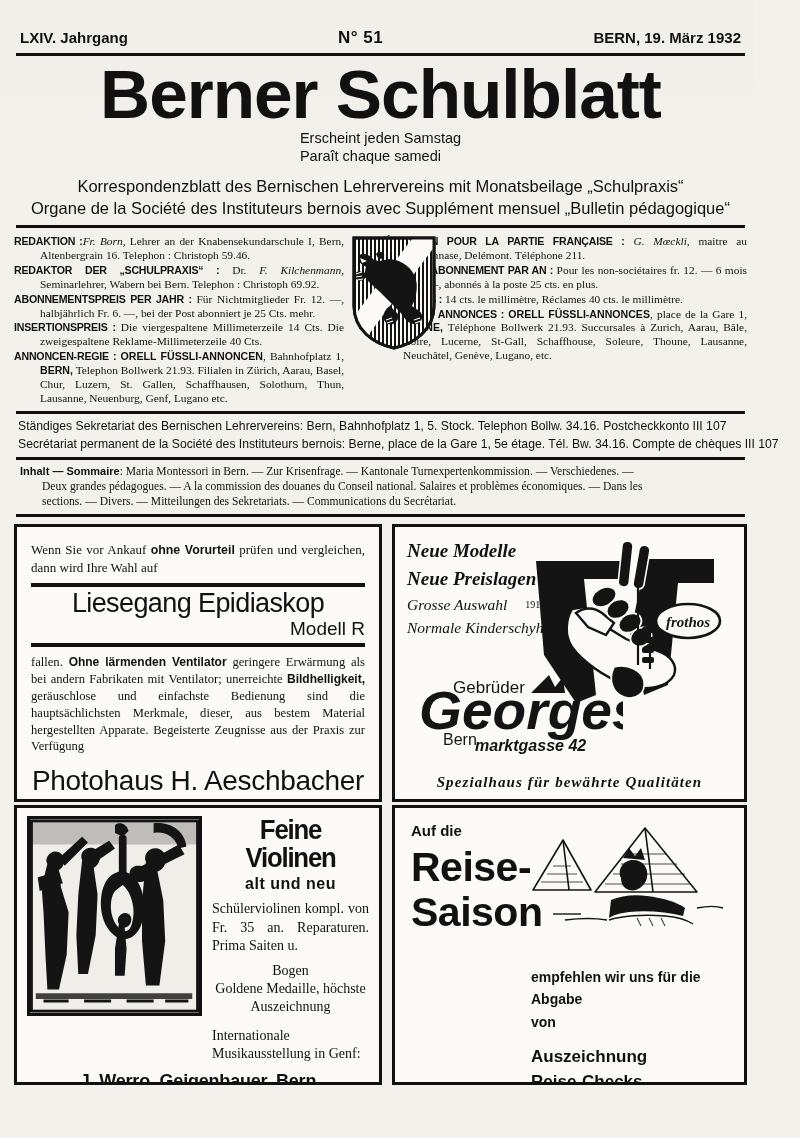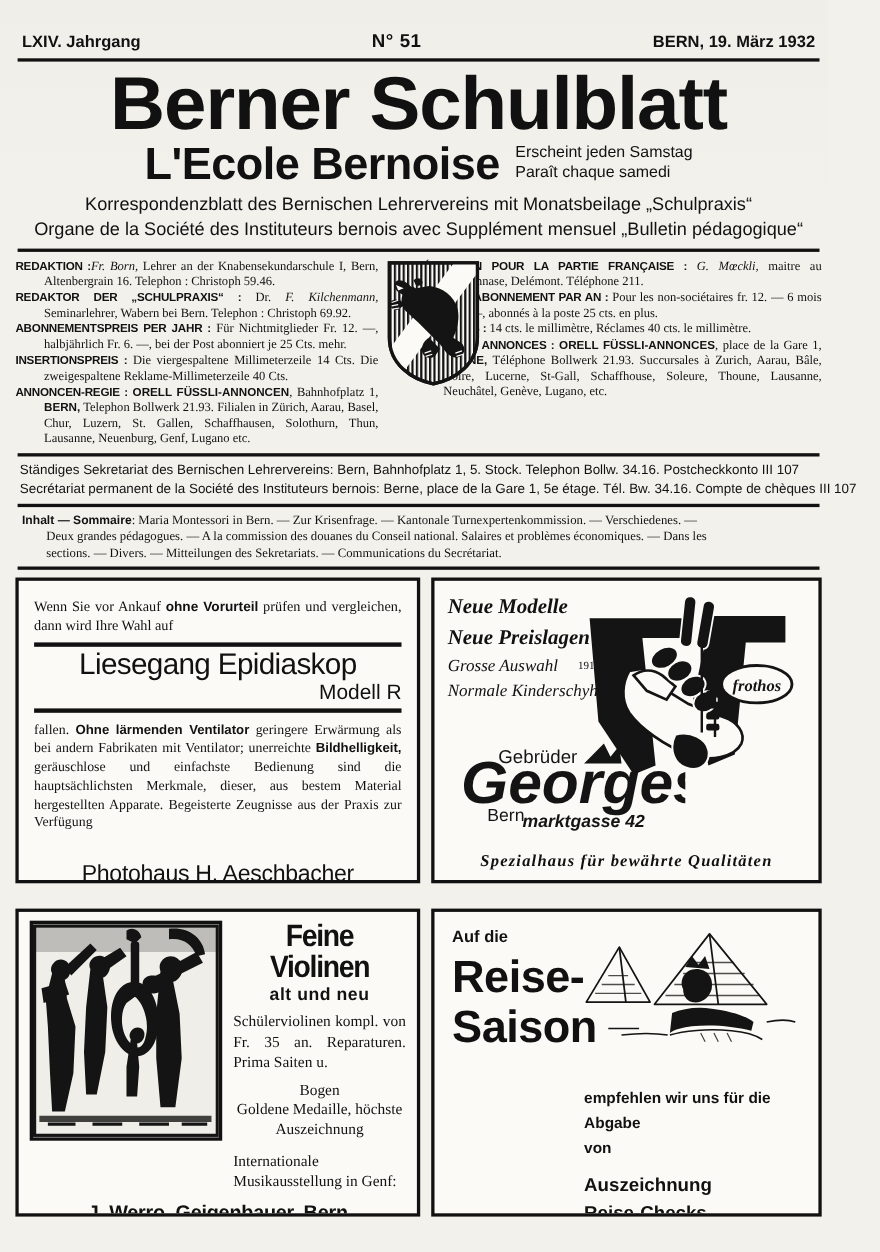--- a/index.html
+++ b/index.html
@@ -122,21 +122,21 @@
   .inhalt .lead{font-family:"Liberation Sans", sans-serif;font-weight:bold;font-size:11px;}
   .inhalt p{margin:0; text-indent:0;}
   .inhalt p.cont{padding-left:22px;}
 
   
   .ads{
     margin-top:7px;
     display:grid;
     grid-template-columns:368px 1fr;
     grid-template-rows:278px 280px;
-    gap:23px 10px;
+    gap:3px 10px;
   }
   .ad{
     border:3px solid #111;
     background:#fbfaf6;
     box-sizing:border-box;
     position:relative;
     overflow:hidden;
   }
 
   
@@ -150,21 +150,21 @@
   }
   .ad1 .model{
     font-family:"Liberation Sans", sans-serif;
     font-size:19px; text-align:right; line-height:1.1; margin-top:1px;
   }
   .ad1 .bar2{border-top:4px solid #111; margin:3px 0 7px 0;}
   .ad1 .body{font-size:12.6px; line-height:1.33; text-align:justify;}
   .ad1 .body b{font-family:"Liberation Sans",sans-serif;font-size:12px;}
   .ad1 .shop{
     font-family:"Liberation Sans", sans-serif;
-    font-size:21px; text-align:center; margin-top:27px; letter-spacing:-.3px;
+    font-size:28px; text-align:center; margin-top:10px; letter-spacing:-.3px;
   }
   .ad1 .addr{
     font-family:"Liberation Sans", sans-serif;
     font-size:13.5px; text-align:center; letter-spacing:2.4px; margin-top:5px;
   }
 
   
   .ad2{padding:10px 12px 6px 12px;}
   .ad2 .hl{
     font-family:"Liberation Serif", serif;
@@ -234,21 +234,20 @@
   <div class="topline">
     <div>LXIV. Jahrgang</div>
     <div class="mid">N° 51</div>
     <div>BERN, 19. März 1932</div>
   </div>
   <div class="rule-heavy"></div>
 
   <div class="masthead">Berner Schulblatt</div>
 
   <div class="sub-row">
-    <div class="subtitle-fr">L'Ecole Bernoise</div>
     <div class="periodicity">
       <div>Erscheint jeden Samstag</div>
       <div>Paraît chaque samedi</div>
     </div>
   </div>
 
   <div class="org-lines">
     <div>Korrespondenzblatt des Bernischen Lehrervereins mit Monatsbeilage „Schulpraxis“</div>
     <div>Organe de la Société des Instituteurs bernois avec Supplément mensuel „Bulletin pédagogique“</div>
   </div>

